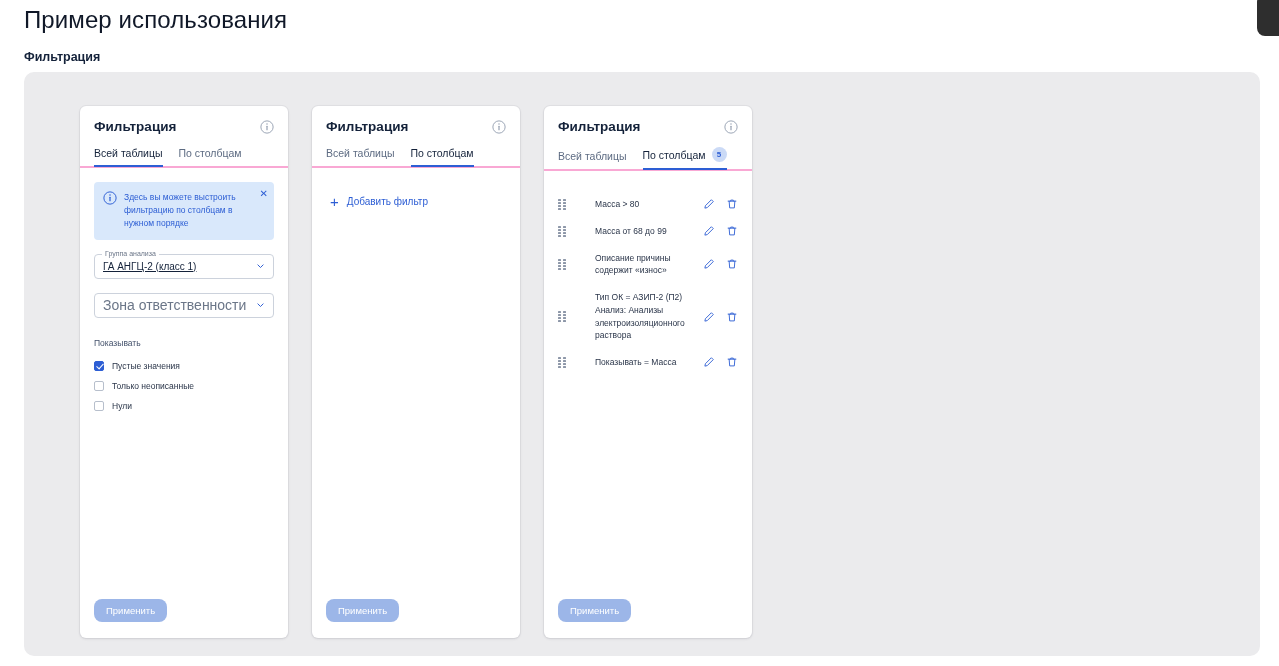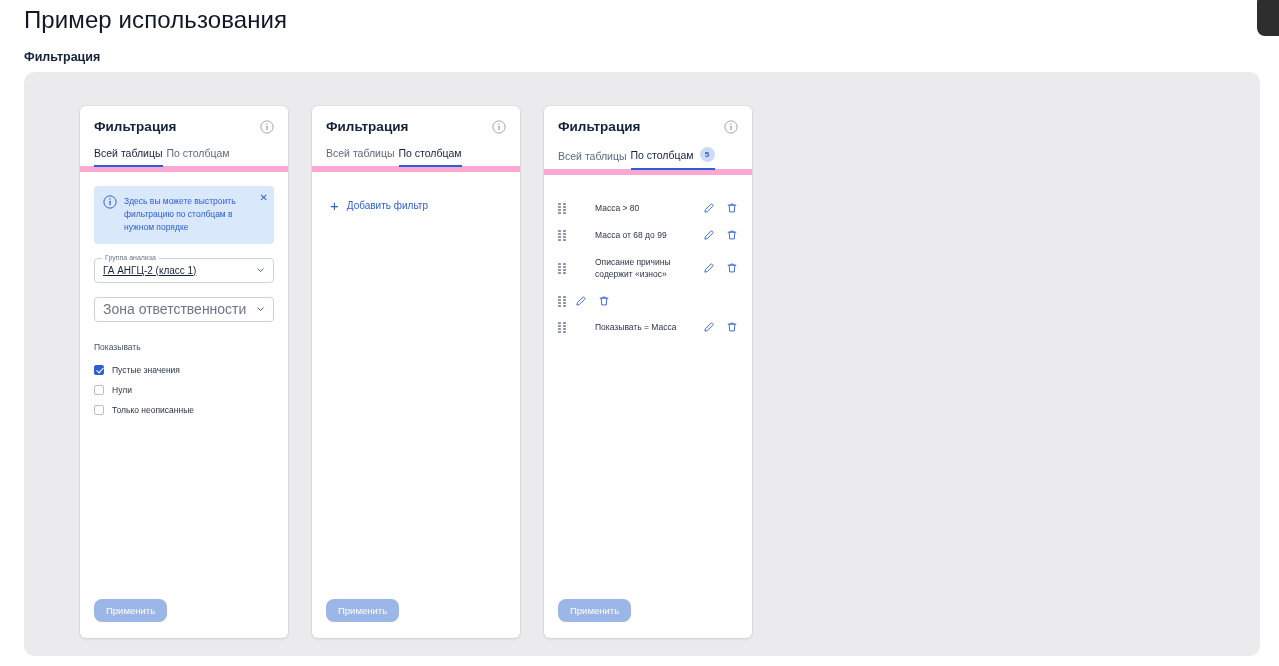--- a/index.html
+++ b/index.html
@@ -79,24 +79,24 @@
   }
   .card-title {
     font-size: 13.5px;
     font-weight: bold;
     color: #14223a;
   }
   .info-icon { width: 14px; height: 14px; display: block; }
 
   .tabs {
     display: flex;
-    gap: 4px;
+    gap: 16px;
     padding: 0 14px;
     margin-top: 12px;
-    border-bottom: 6px solid #f9a8d4;
+    border-bottom: 2px solid #f9a8d4;
     align-items: flex-end;
   }
   .tab {
     font-size: 10.5px;
     color: #5d6b82;
     padding-bottom: 6px;
     border-bottom: 2px solid transparent;
     position: relative;
     top: 1px;
     display: flex;
@@ -335,25 +335,25 @@
           </div>
 
           <div class="group-label">Показывать</div>
 
           <div class="check-row">
             <span class="box checked"></span>
             <span class="check-label">Пустые значения</span>
           </div>
           <div class="check-row">
             <span class="box"></span>
-            <span class="check-label">Нули</span>
+            <span class="check-label">Только неописанные</span>
           </div>
           <div class="check-row">
             <span class="box"></span>
-            <span class="check-label">Только неописанные</span>
+            <span class="check-label">Нули</span>
           </div>
         </div>
         <div class="card-foot">
           <button class="apply-btn">Применить</button>
         </div>
       </div>
 
       <div class="card">
         <div class="card-head">
           <div class="card-title">Фильтрация</div>
@@ -477,20 +477,21 @@
               <span class="drag">
                   <i></i>
                   <i></i>
                   <i></i>
                   <i></i>
                   <i></i>
                   <i></i>
                   <i></i>
                   <i></i>
                 </span>
+              <span class="filter-text">Тип ОК = АЗИП-2 (П2) Анализ: Анализы электроизоляционного раствора</span>
               <span class="row-actions">
                 <svg class="act" viewBox="0 0 16 16" fill="none">
                     <path d="M11.2 2.3l2.5 2.5-8 8-3.2.7.7-3.2 8-8z" stroke="#2d5ed4" stroke-width="1.2" stroke-linejoin="round"></path>
                   </svg>
                 <svg class="act" viewBox="0 0 16 16" fill="none">
                     <path d="M2.8 4.2h10.4M6.3 4.2V2.8h3.4v1.4M4.2 4.2l.7 9h6.2l.7-9" stroke="#2d5ed4" stroke-width="1.2" stroke-linecap="round" stroke-linejoin="round"></path>
                   </svg>
               </span>
             </div>
 

